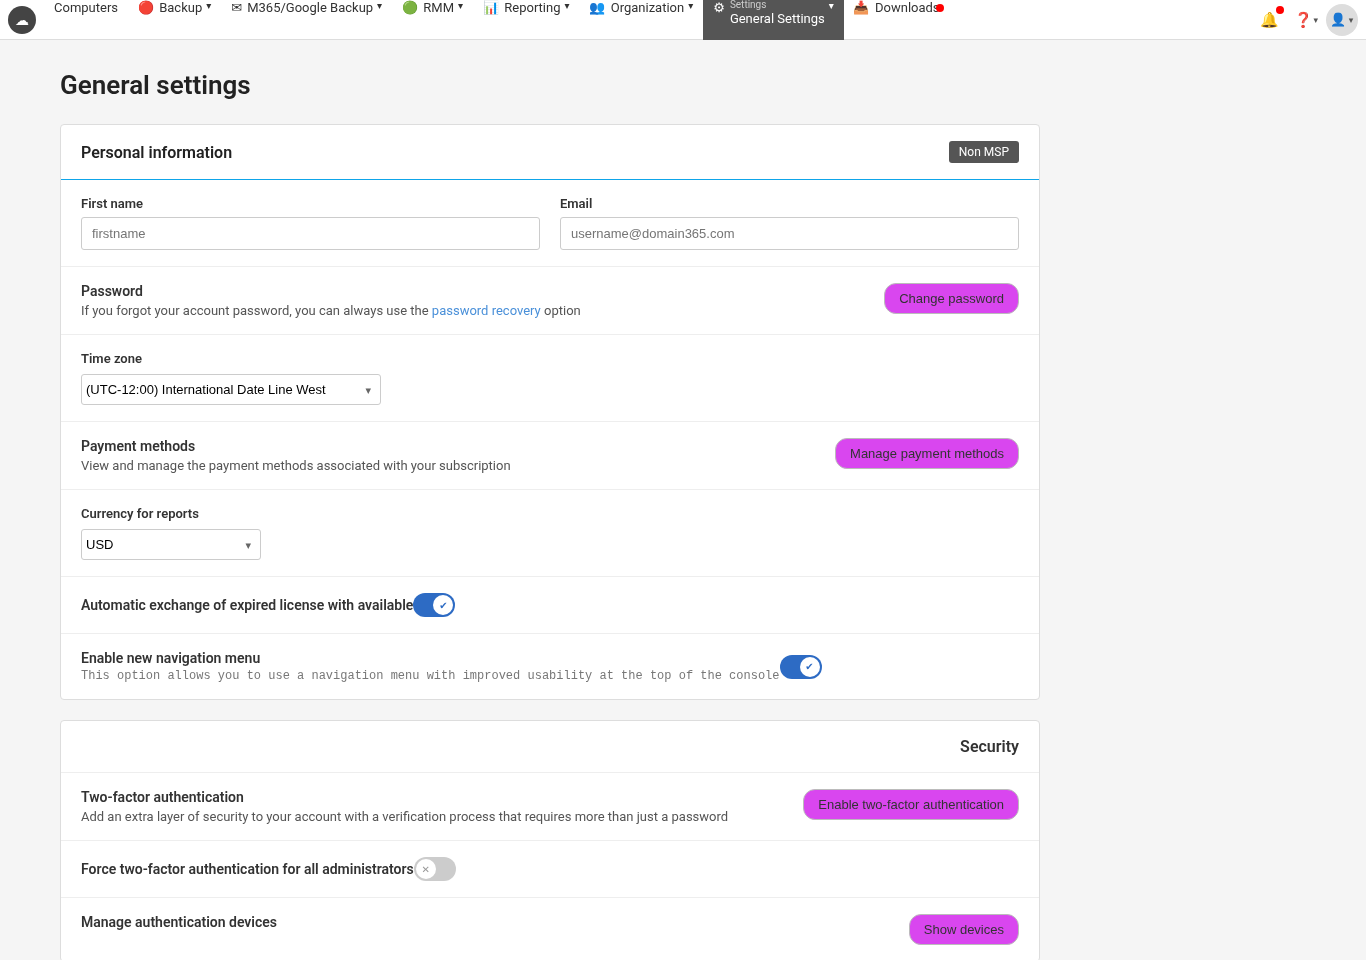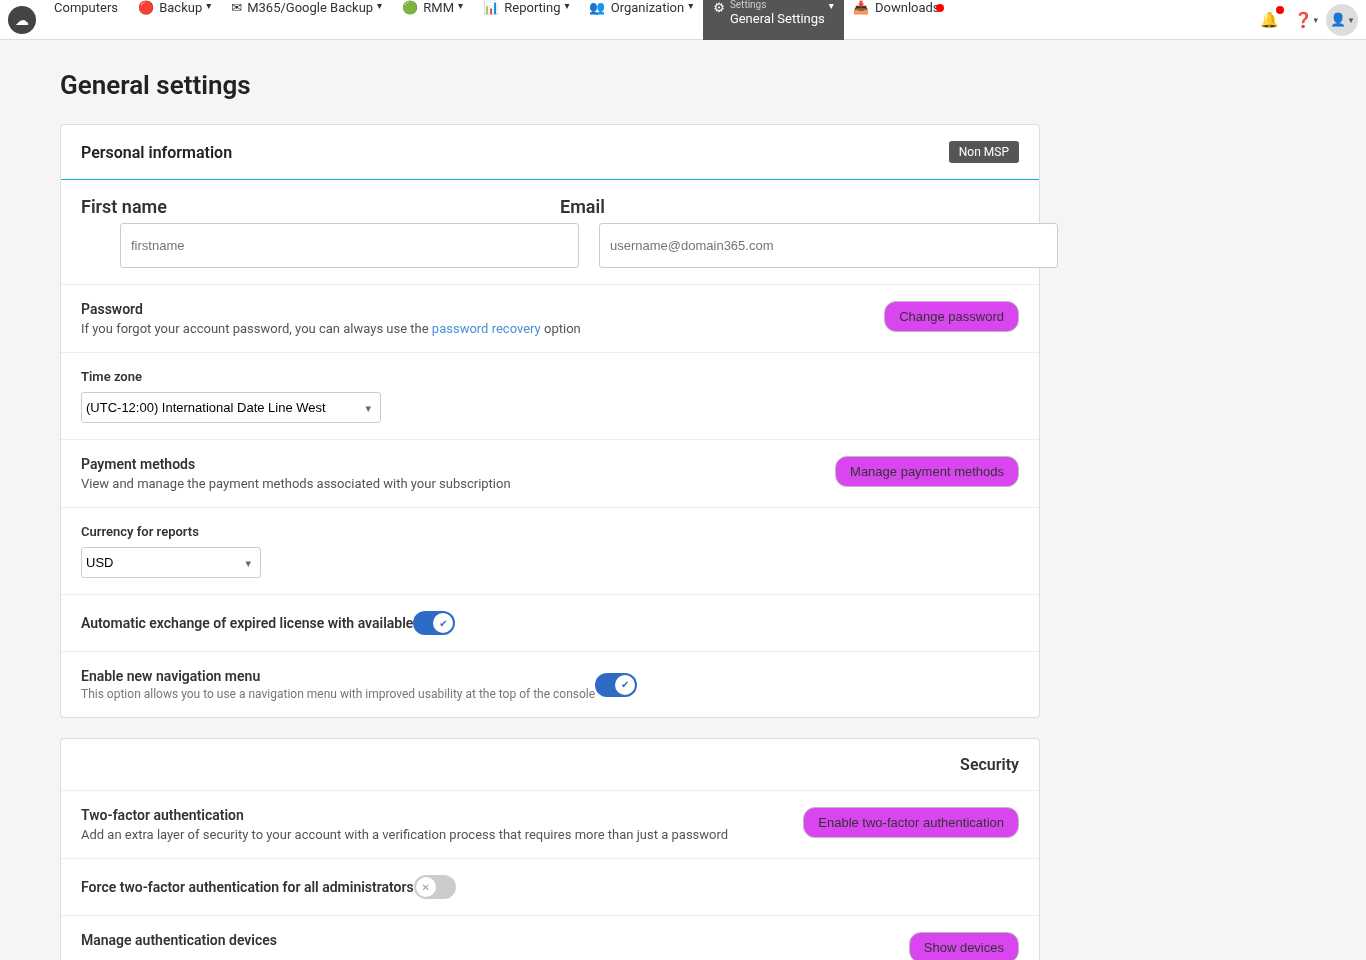--- a/index.html
+++ b/index.html
@@ -66,24 +66,24 @@
     .badge-non-msp {
       background: #555; color: #fff; font-size: 12px; padding: 4px 10px;
       border-radius: 3px;
     }
 
     
     .form-row {
       display: flex; gap: 20px; padding: 16px 20px; border-bottom: 1px solid #eee;
     }
     .form-group { flex: 1; display: flex; flex-direction: column; gap: 6px; }
-    .form-label { font-size: 18px; font-weight: 600; color: #333; }
+    .form-label { font-size: 13px; font-weight: 600; color: #333; }
     .form-input {
-      border: 1px solid #ccc; border-radius: 3px; padding: 14px 10px;
-      font-size: 13px; color: #999; background: #fff; width: 100%; margin-left: 39px;
+      border: 1px solid #ccc; border-radius: 3px; padding: 8px 10px;
+      font-size: 13px; color: #999; background: #fff; width: 100%;
     }
 
     
     .row-block {
       padding: 16px 20px; border-bottom: 1px solid #eee;
       display: flex; align-items: flex-start; justify-content: space-between;
     }
     .row-block-content { flex: 1; }
     .row-block-title { font-size: 14px; font-weight: 600; margin-bottom: 4px; }
     .row-block-desc { font-size: 13px; color: #555; }
@@ -110,21 +110,21 @@
       pointer-events: none; font-size: 11px; color: #666;
     }
 
     
     .toggle-row {
       padding: 16px 20px; border-bottom: 1px solid #eee;
       display: flex; align-items: center; justify-content: flex-start;
     }
     .toggle-row:last-child { border-bottom: none; }
     .toggle-title { font-size: 14px; font-weight: 600; }
-    .toggle-desc { font-size: 12px; color: #777; margin-top: 3px; }
+    .toggle-desc { font-size: 12px; color: #777; margin-top: 3px; font-family: Liberation Mono, monospace; }
     .toggle {
       position: relative; width: 42px; height: 24px; flex-shrink: 0;
       cursor: pointer;
     }
     .toggle-slider {
       position: absolute; top: 0; left: 0; right: 0; bottom: 0;
       border-radius: 12px; transition: 0.2s;
     }
     .toggle-slider.on { background: #2d6bc4; }
     .toggle-slider.off { background: #ccc; }

